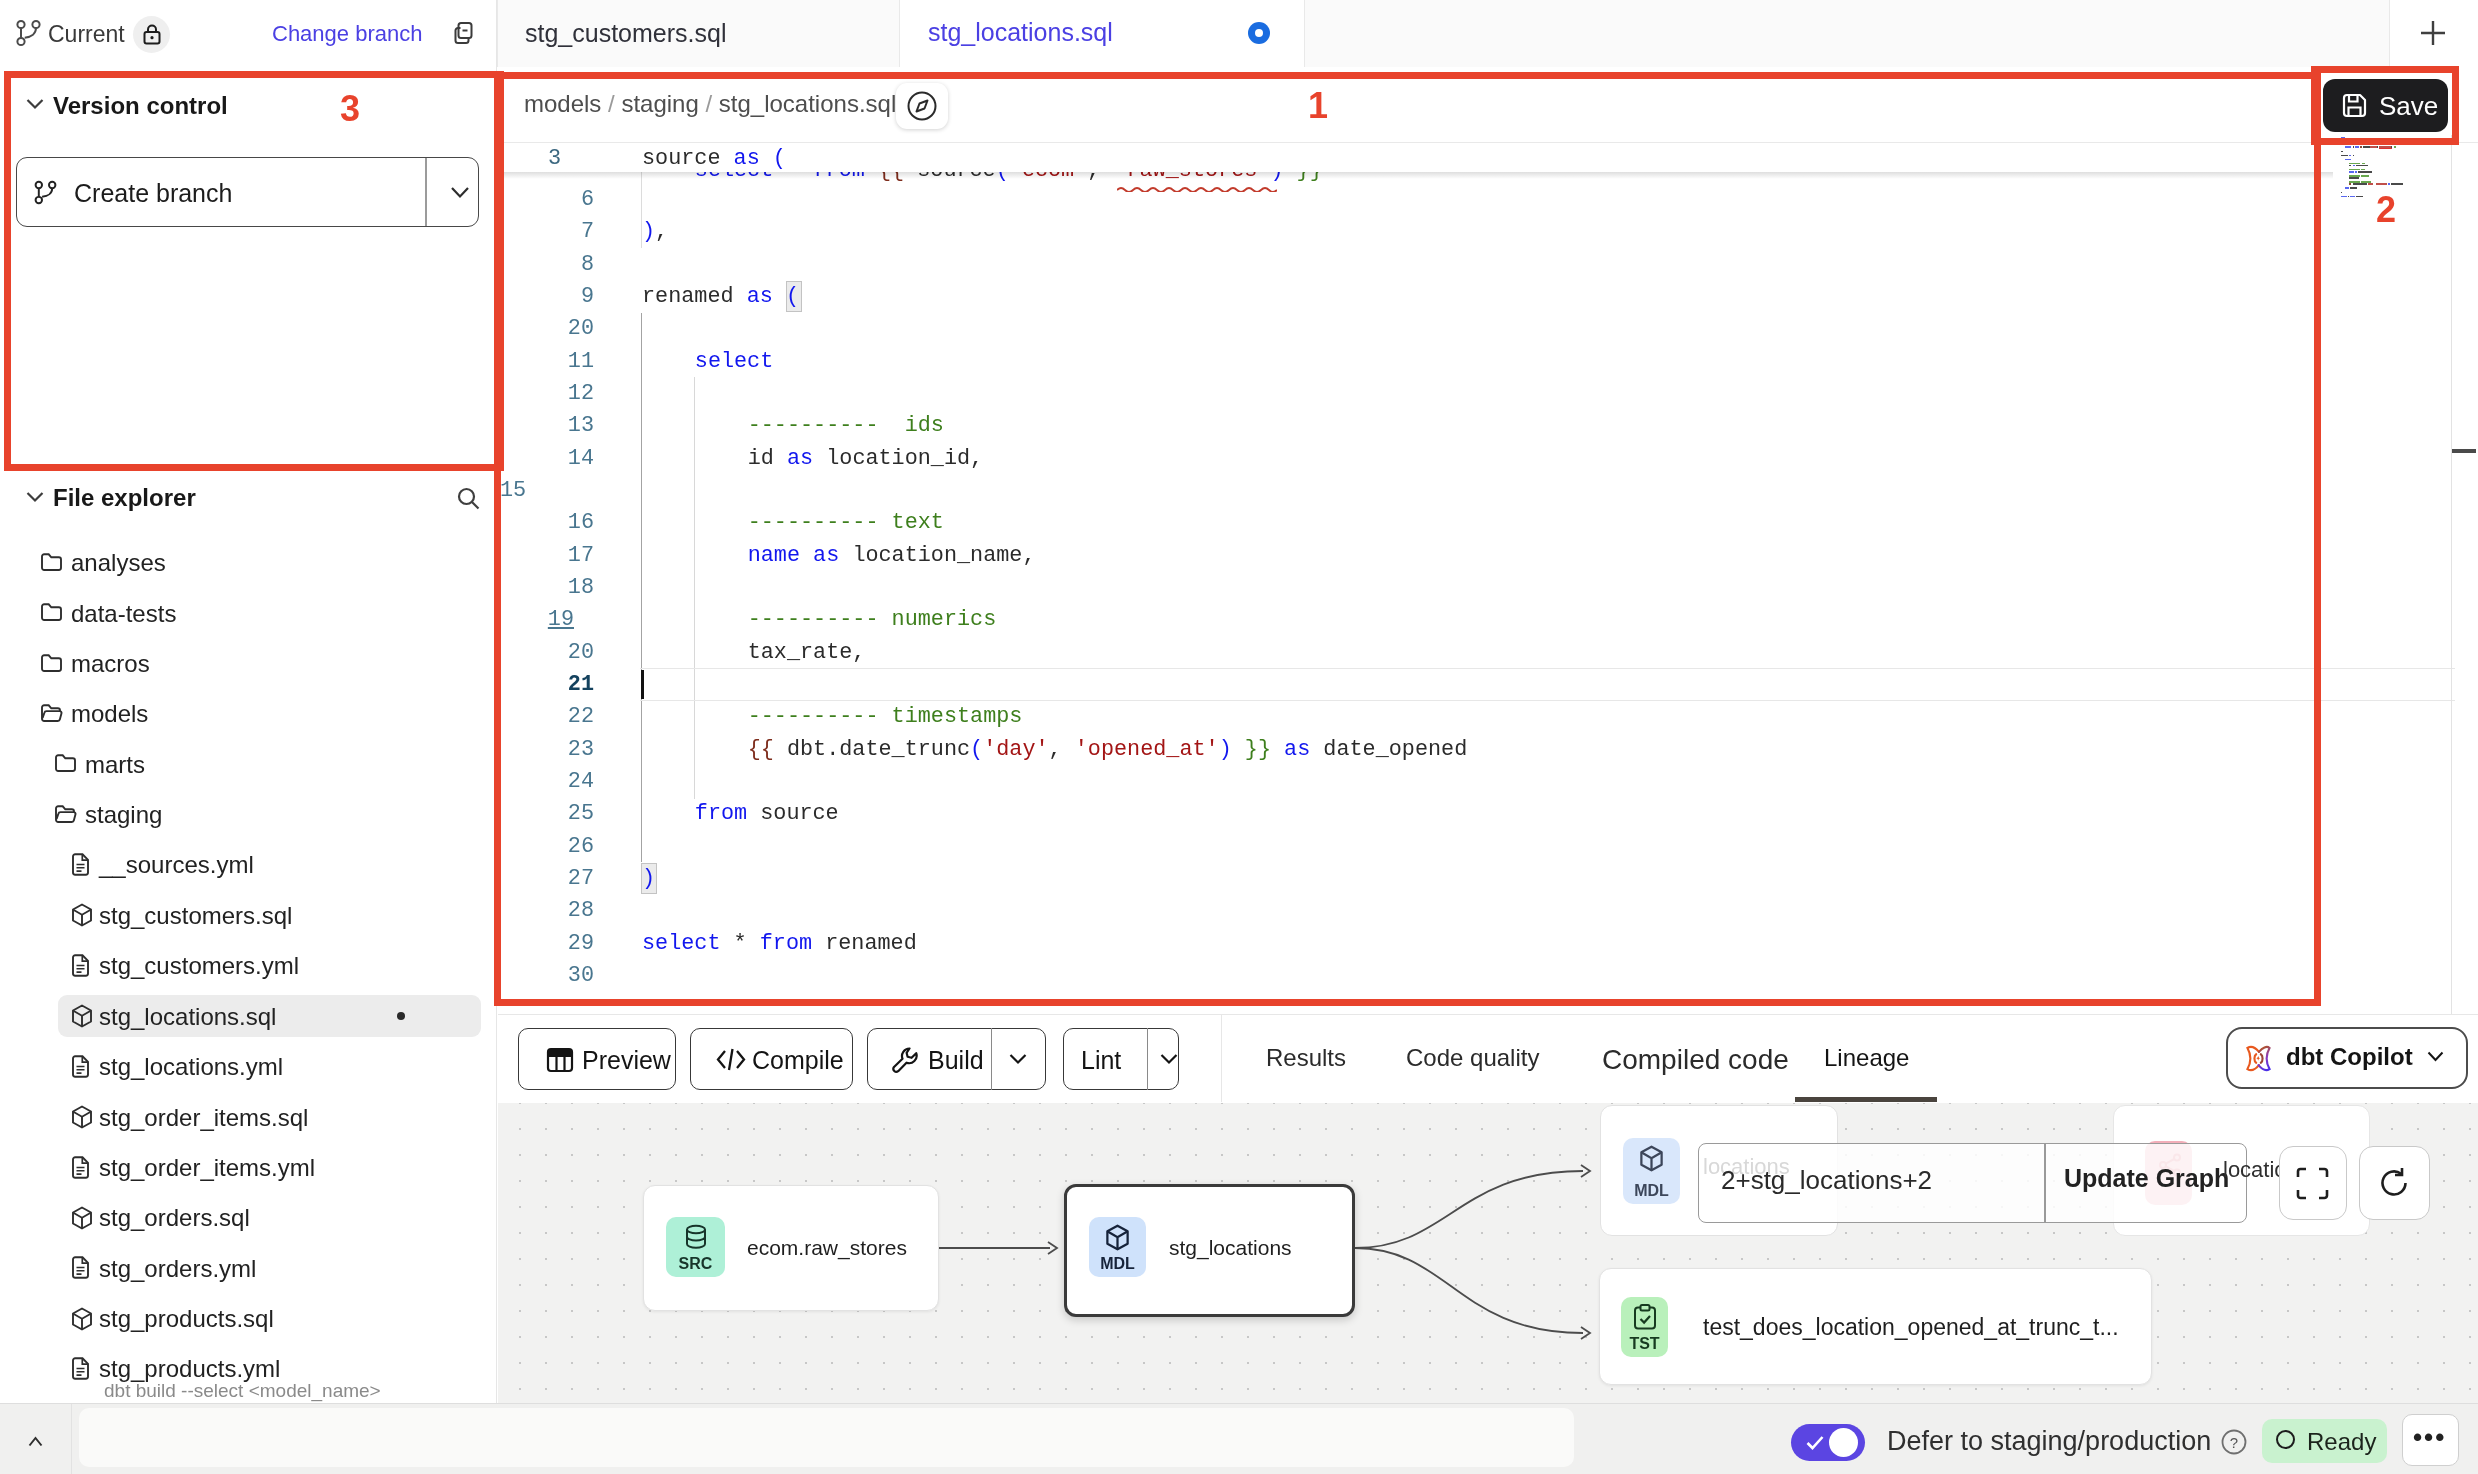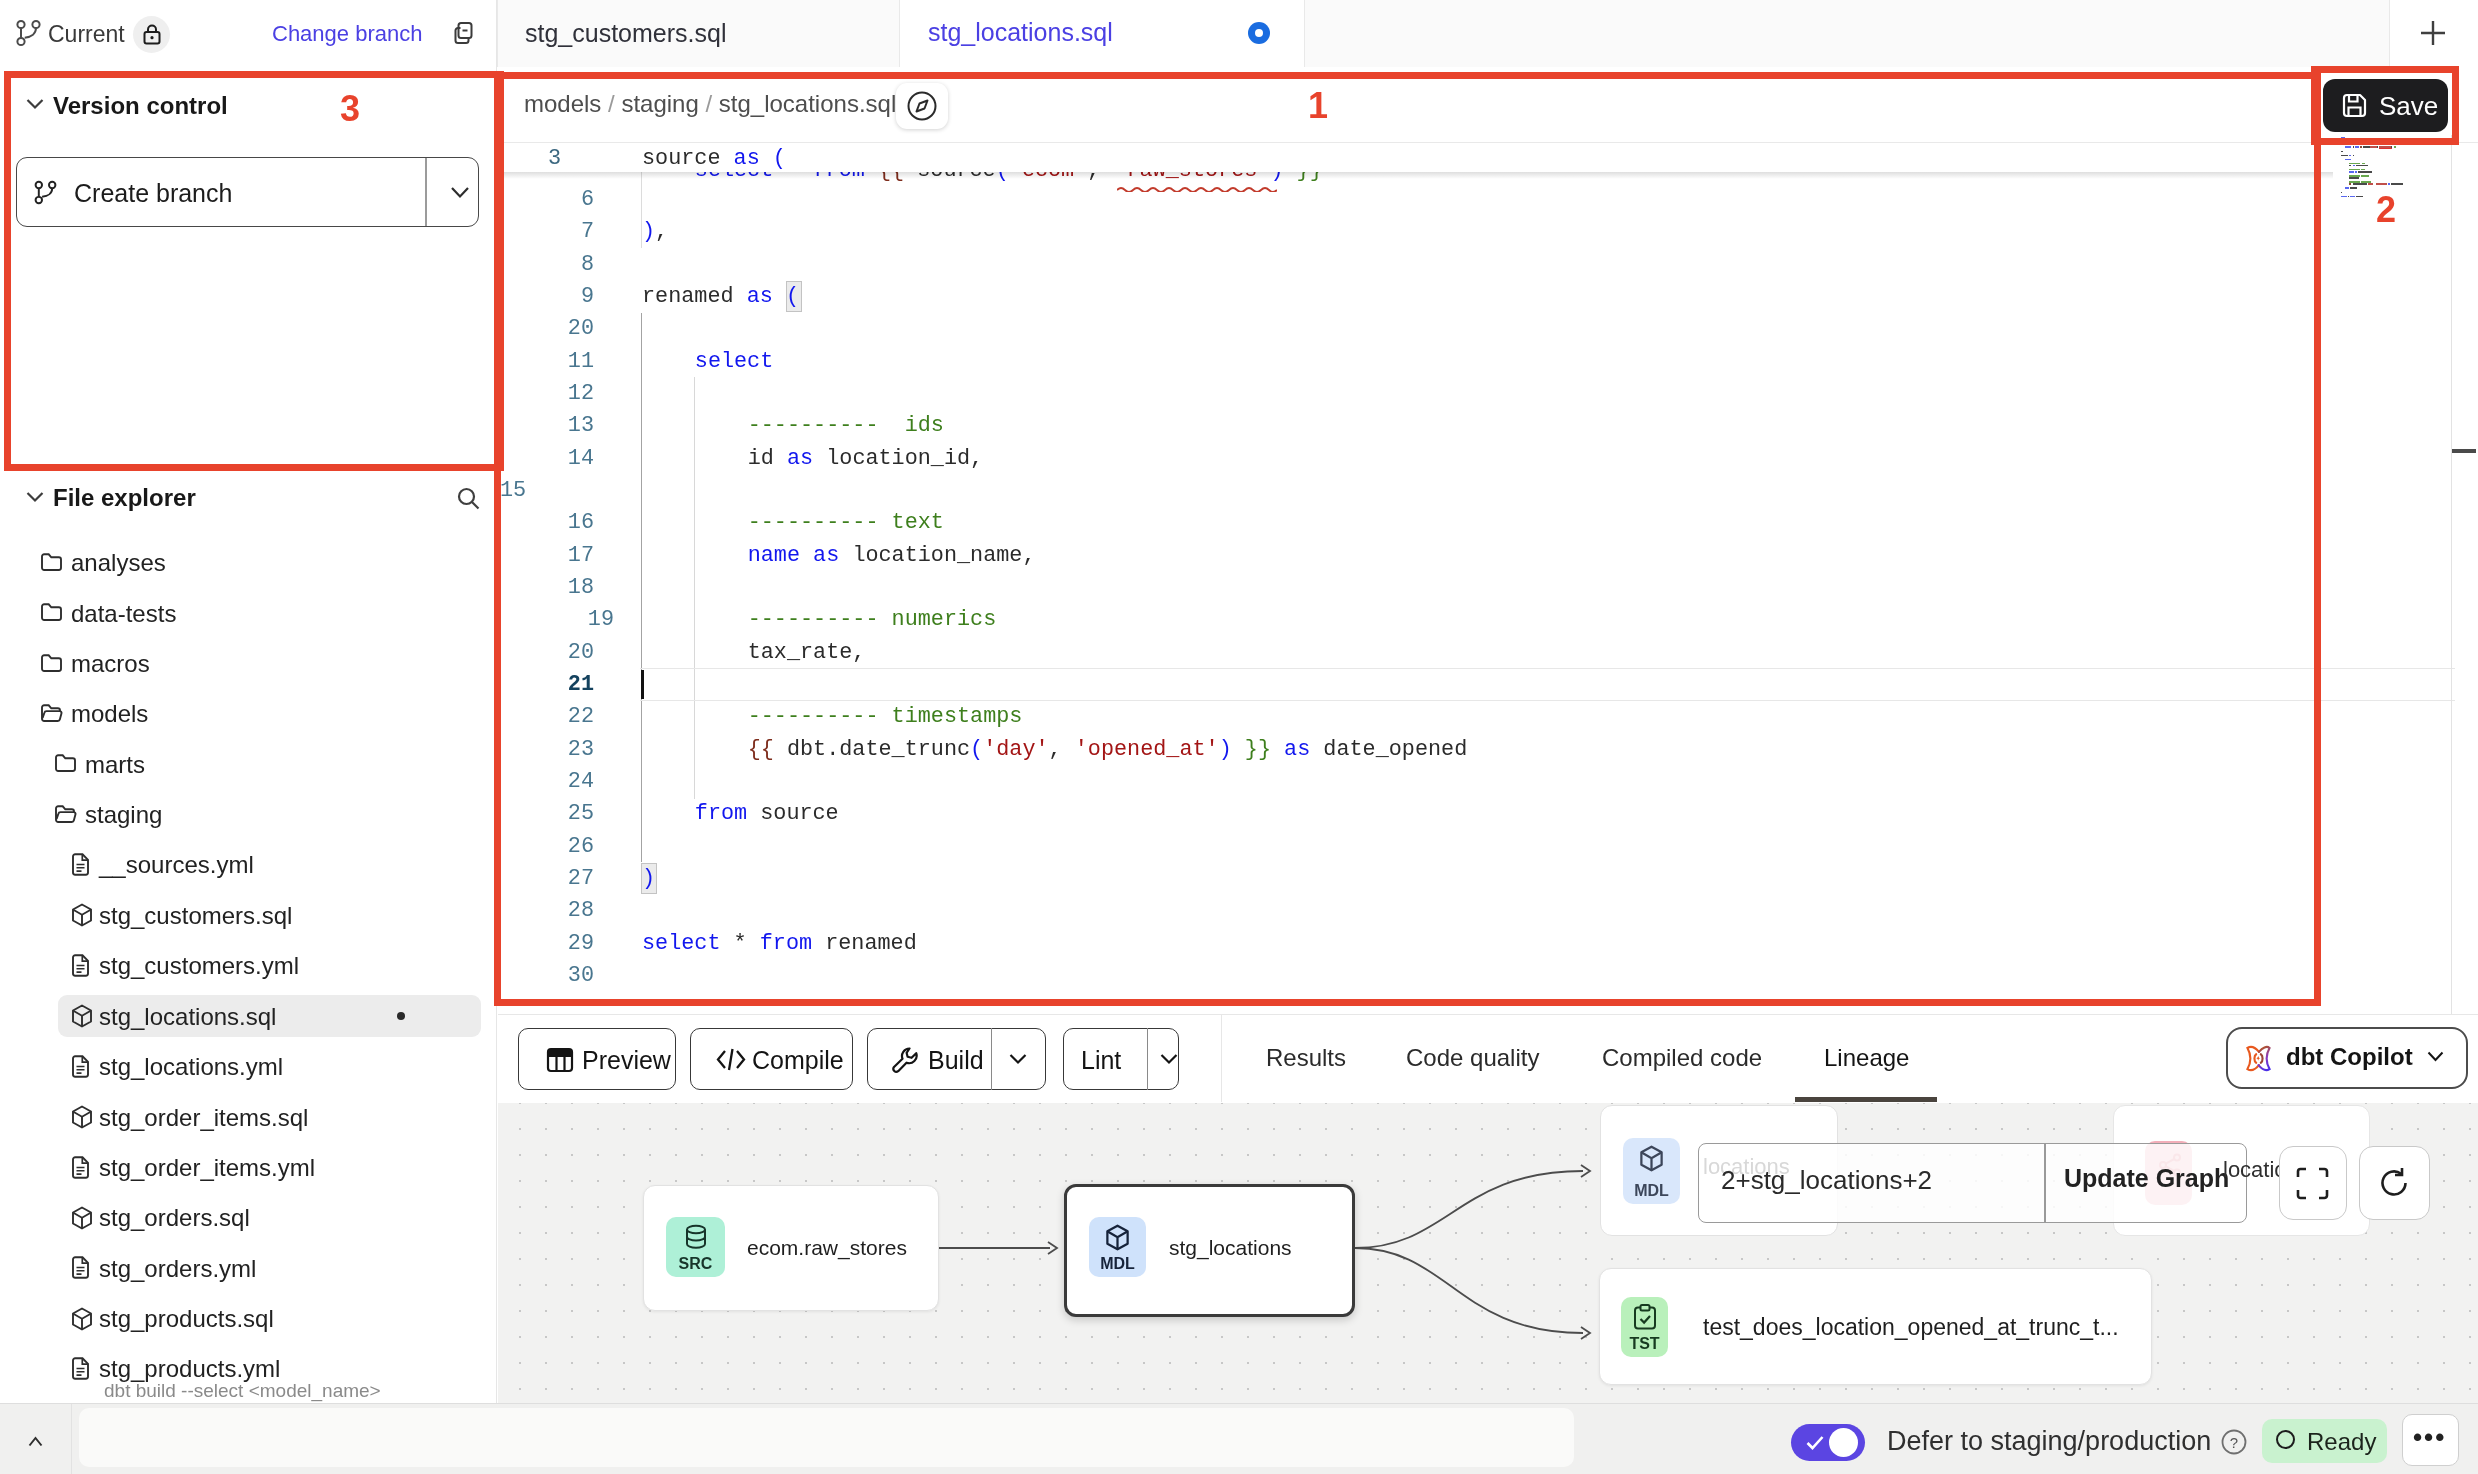--- a/index.html
+++ b/index.html
@@ -209,21 +209,21 @@
 <div class="abs mono" style="left:500px;top:281.0px;width:94px;text-align:right;color:#49768f;">9</div>
 <div class="abs mono" style="left:500px;top:313.3px;width:94px;text-align:right;color:#49768f;">20</div>
 <div class="abs mono" style="left:500px;top:345.6px;width:94px;text-align:right;color:#49768f;">11</div>
 <div class="abs mono" style="left:500px;top:378.0px;width:94px;text-align:right;color:#49768f;">12</div>
 <div class="abs mono" style="left:500px;top:410.3px;width:94px;text-align:right;color:#49768f;">13</div>
 <div class="abs mono" style="left:500px;top:442.6px;width:94px;text-align:right;color:#49768f;">14</div>
 <div class="abs mono" style="left:500px;top:475.0px;width:94px;color:#49768f;">15</div>
 <div class="abs mono" style="left:500px;top:507.3px;width:94px;text-align:right;color:#49768f;">16</div>
 <div class="abs mono" style="left:500px;top:539.6px;width:94px;text-align:right;color:#49768f;">17</div>
 <div class="abs mono" style="left:500px;top:572.0px;width:94px;text-align:right;color:#49768f;">18</div>
-<div class="abs mono" style="left:520px;top:604.3px;width:94px;text-align:right;color:#49768f;">19</div>
+<div class="abs mono" style="left:480px;top:604.3px;width:94px;text-align:right;color:#49768f;text-decoration:underline;">19</div>
 <div class="abs mono" style="left:500px;top:636.6px;width:94px;text-align:right;color:#49768f;">20</div>
 <div class="abs mono" style="left:500px;top:669.0px;width:94px;text-align:right;color:#14425e;font-weight:700;">21</div>
 <div class="abs mono" style="left:500px;top:701.3px;width:94px;text-align:right;color:#49768f;">22</div>
 <div class="abs mono" style="left:500px;top:733.6px;width:94px;text-align:right;color:#49768f;">23</div>
 <div class="abs mono" style="left:500px;top:765.9px;width:94px;text-align:right;color:#49768f;">24</div>
 <div class="abs mono" style="left:500px;top:798.3px;width:94px;text-align:right;color:#49768f;">25</div>
 <div class="abs mono" style="left:500px;top:830.6px;width:94px;text-align:right;color:#49768f;">26</div>
 <div class="abs mono" style="left:500px;top:862.9px;width:94px;text-align:right;color:#49768f;">27</div>
 <div class="abs mono" style="left:500px;top:895.3px;width:94px;text-align:right;color:#49768f;">28</div>
 <div class="abs mono" style="left:500px;top:927.6px;width:94px;text-align:right;color:#49768f;">29</div>
@@ -320,21 +320,21 @@
       </svg>
 <div class="abs" style="left:1063px;top:1028px;width:116px;height:62px;border:1.5px solid #383838;border-radius:10px;background:#fff;"></div>
 <div class="abs" style="left:1147px;top:1028px;width:1px;height:62px;background:#8a8a8a;"></div>
 <div class="abs" style="left:1081px;top:1046px;font-size:25px;font-weight:500;color:#141414;">Lint</div>
 <svg class="abs" style="left:1160px;top:1053px;" width="18" height="12" viewBox="0 0 18 12">
         <path d="M1.5 2 L9 9.5 L16.5 2" fill="none" stroke="#141414" stroke-width="2.2"></path>
       </svg>
 <div class="abs" style="left:1221px;top:1014px;width:1px;height:88px;background:#e7e7e7;"></div>
 <div class="abs" style="left:1266px;top:1044px;font-size:24px;color:#2b2b2b;">Results</div>
 <div class="abs" style="left:1406px;top:1044px;font-size:24px;color:#2b2b2b;">Code quality</div>
-<div class="abs" style="left:1602px;top:1044px;font-size:24px;color:#2b2b2b;">Compiled code</div>
+<div class="abs" style="left:1602px;top:1044px;font-size:28px;color:#2b2b2b;">Compiled code</div>
 <div class="abs" style="left:1824px;top:1044px;font-size:24px;color:#141414;font-weight:500;">Lineage</div>
 <div class="abs" style="left:1795px;top:1097px;width:142px;height:5px;background:#4a443e;"></div>
 <div class="abs" style="left:2226px;top:1027px;width:242px;height:62px;border:2px solid #4c4c4c;border-radius:16px;background:#fff;"></div>
 <svg class="abs" style="left:2243px;top:1043px;" width="31" height="31" viewBox="0 0 32 32">
   <defs>
           <linearGradient id="cpg" x1="16" y1="6" x2="28" y2="26" gradientUnits="userSpaceOnUse">
     <stop offset="0" stop-color="#b3541e"></stop>
             <stop offset="0.5" stop-color="#8a3bbf"></stop>
             <stop offset="1" stop-color="#4b2fe8"></stop>
   </linearGradient>

